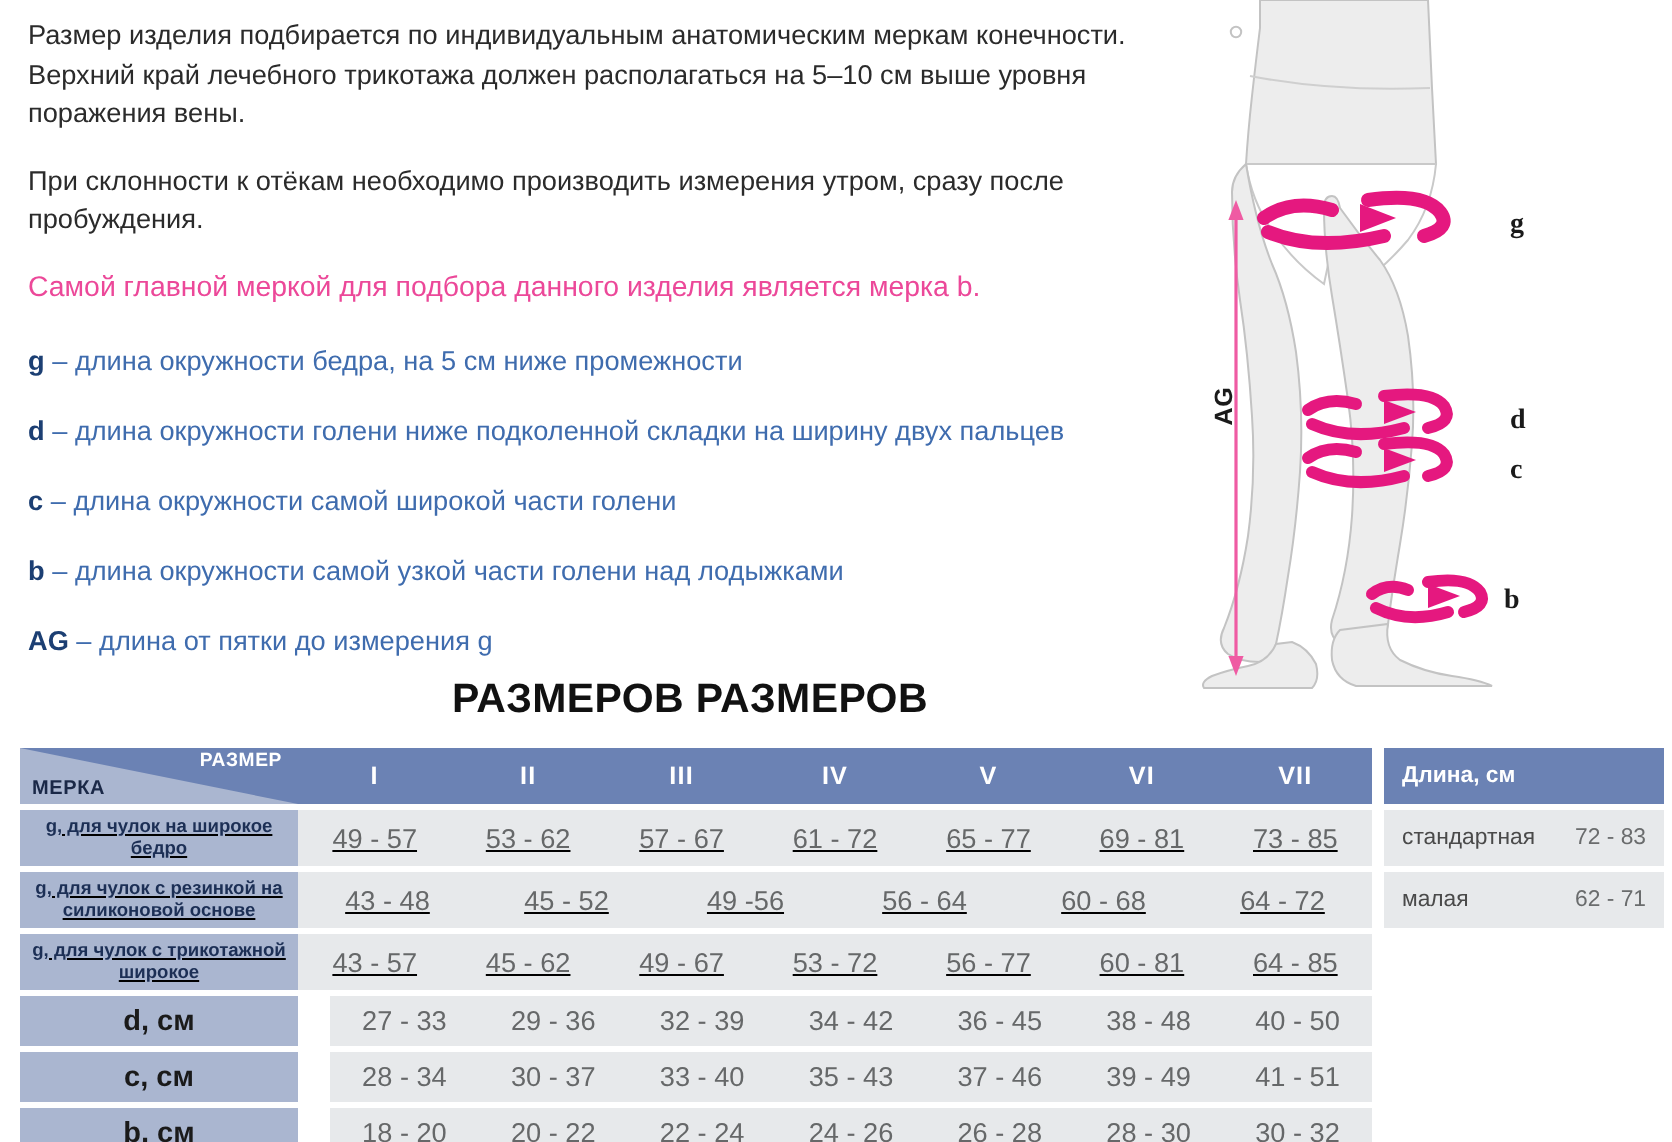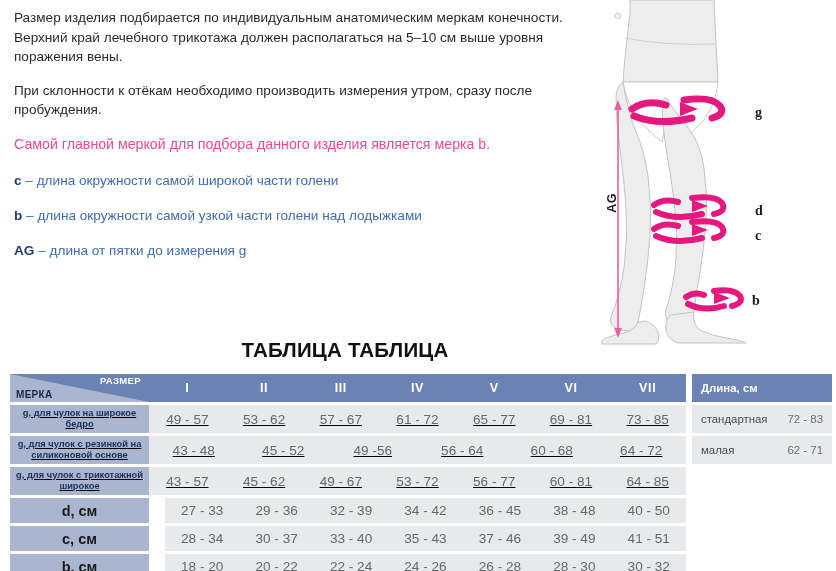--- a/index.html
+++ b/index.html
@@ -268,20 +268,30 @@
 <body>
 
 <div id="top-area">
 
   <div id="text-column">
     <p class="para">Размер изделия подбирается по индивидуальным анатомическим меркам конечности. Верхний край лечебного трикотажа должен располагаться на 5–10 см выше уровня поражения вены.</p>
     <p class="para">При склонности к отёкам необходимо производить измерения утром, сразу после пробуждения.</p>
     <p class="highlight">Самой главной меркой для подбора данного изделия является мерка b.</p>
 
     <ul class="meas-list">
+      <li class="meas-item">
+        <span class="meas-key">g</span>
+        <span class="meas-dash">–</span>
+        <span>длина окружности бедра, на 5 см ниже промежности</span>
+      </li>
+      <li class="meas-item">
+        <span class="meas-key">d</span>
+        <span class="meas-dash">–</span>
+        <span>длина окружности голени ниже подколенной складки на ширину двух пальцев</span>
+      </li>
       <li class="meas-item">
         <span class="meas-key">c</span>
         <span class="meas-dash">–</span>
         <span>длина окружности самой широкой части голени</span>
       </li>
       <li class="meas-item">
         <span class="meas-key">b</span>
         <span class="meas-dash">–</span>
         <span>длина окружности самой узкой части голени над лодыжками</span>
       </li>
@@ -354,21 +364,21 @@
     </svg>
 
     <div class="fig-label" id="label-g">g</div>
     <div class="fig-label" id="label-d">d</div>
     <div class="fig-label" id="label-c">c</div>
     <div class="fig-label" id="label-b">b</div>
     <div class="fig-label" id="label-ag">AG</div>
   </div>
 </div>
 
-<div id="table-title">ТАБЛИЦА ТАБЛИЦА</div>
+<div id="table-title">РАЗМЕРОВ РАЗМЕРОВ</div>
 
 <div id="size-table">
 
   <div id="tbl-head">
     <div id="head-corner">
       <svg class="tri" viewBox="0 0 139 28" preserveAspectRatio="none">
         <polygon points="0,0 139,0 139,28" fill="#6b82b4"></polygon>
       </svg>
       <div id="head-razmer">РАЗМЕР</div>
       <div id="head-merka">МЕРКА</div>

